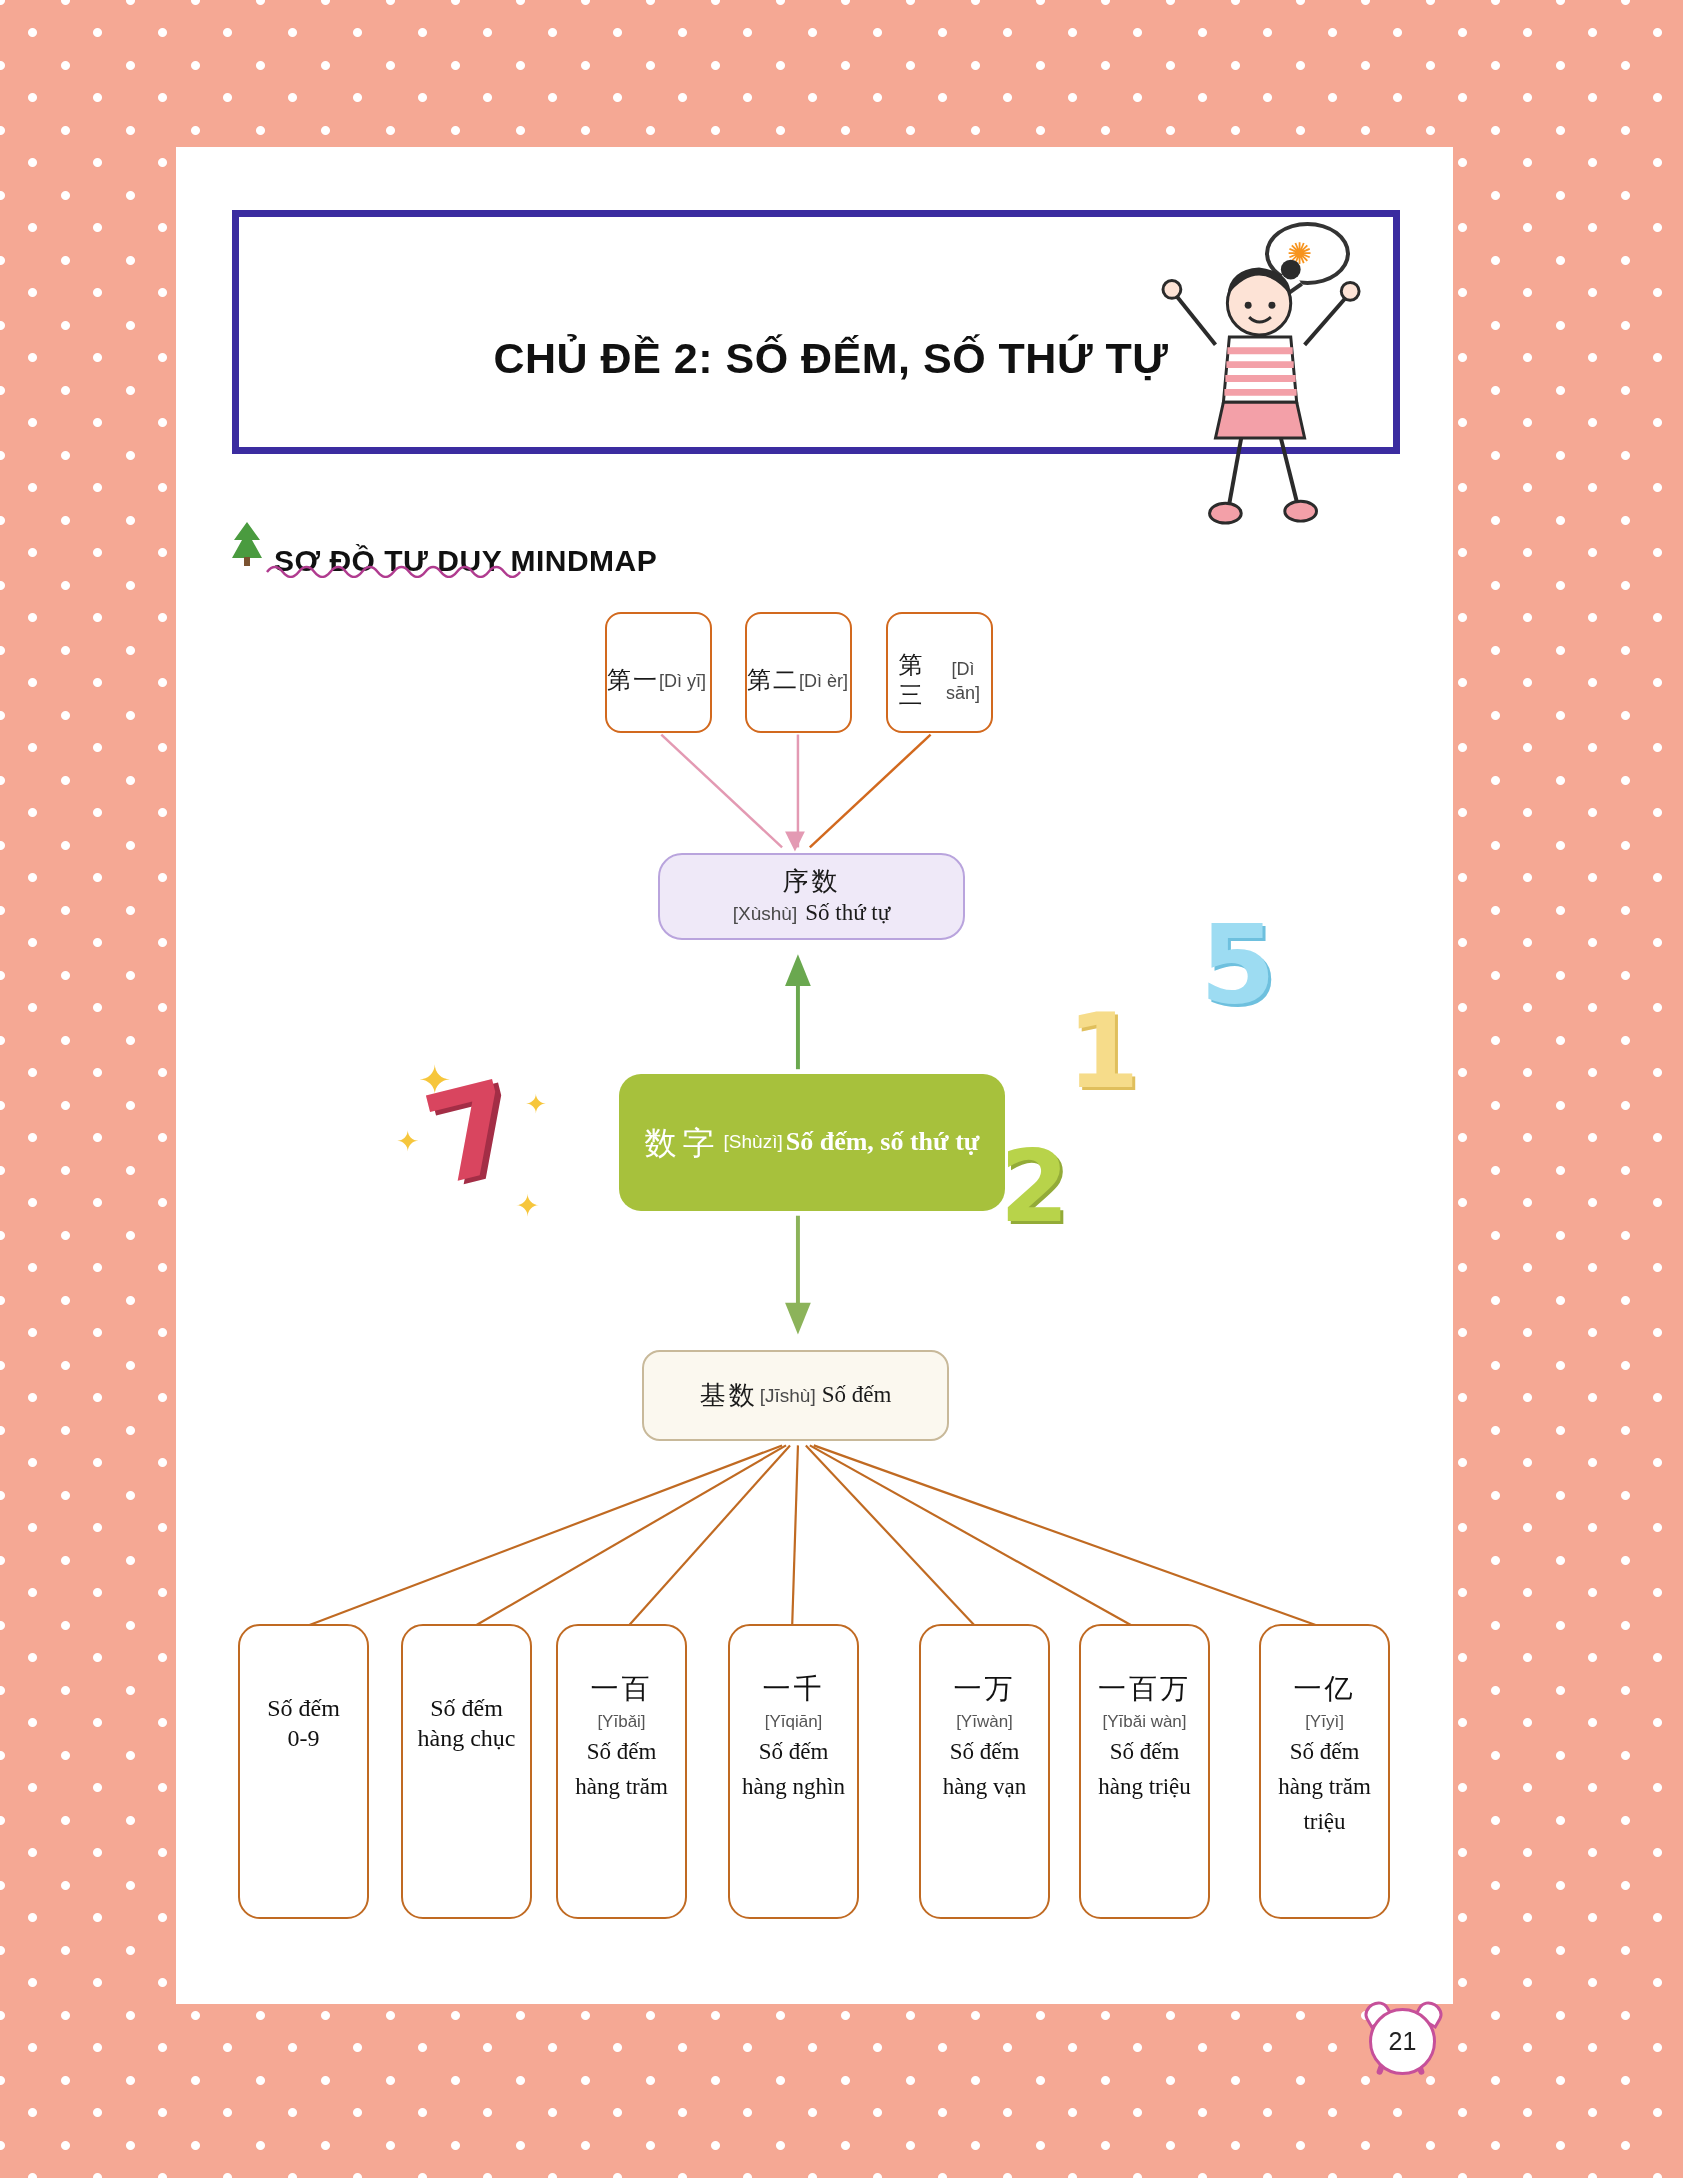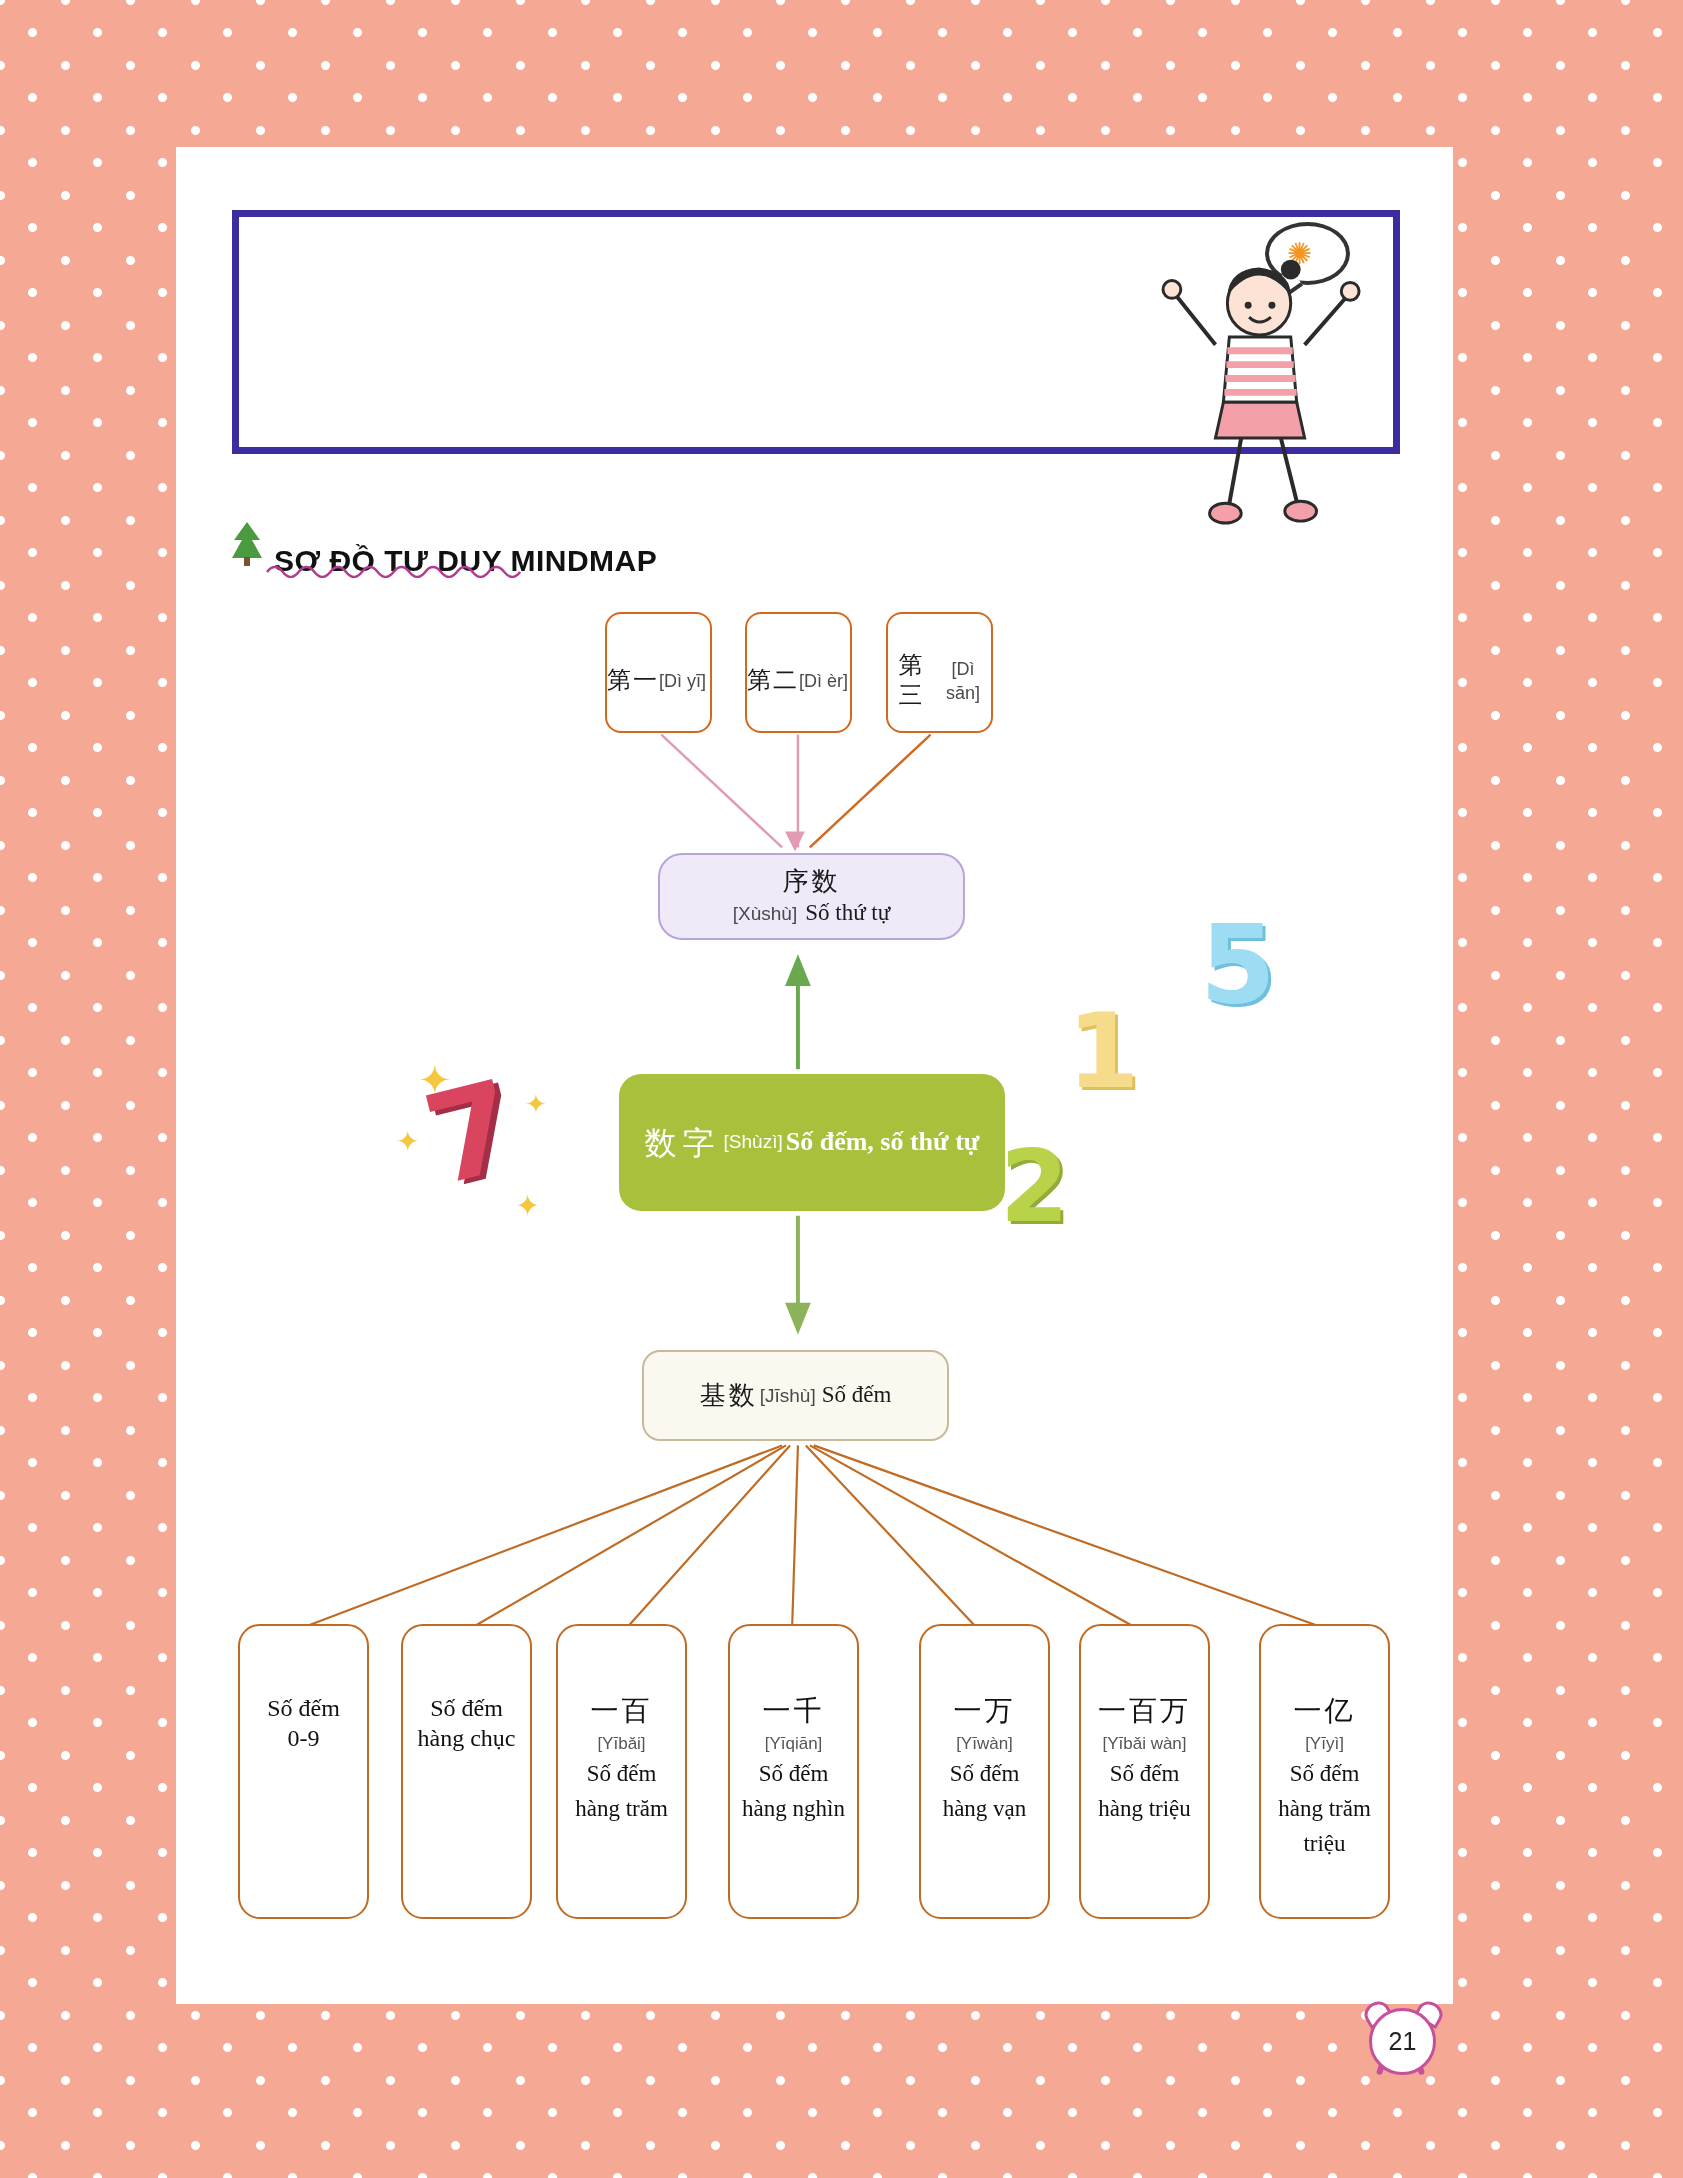--- a/index.html
+++ b/index.html
@@ -242,21 +242,21 @@
   }
 
   
   .leaf {
     position: absolute;
     box-sizing: border-box;
     border: 2.5px solid #c06a22;
     border-radius: 22px;
     background: #ffffff;
     text-align: center;
-    padding-top: 68px;
+    padding-top: 46px;
     width: 131px;
     height: 295px;
     top: 1624px;
   }
   .leaf .cn {
     font-family: "DejaVu Sans", sans-serif;
     font-size: 28px;
     letter-spacing: 3px;
     color: #111111;
     line-height: 1.2;
@@ -367,20 +367,21 @@
     pointer-events: none;
   }
 </style>
 </head>
 <body>
 
 <div class="page-bg"></div>
 <div class="page-sheet"></div>
 
 <div class="title-banner">
+  <div class="title-vn">CHỦ ĐỀ 2: SỐ ĐẾM, SỐ THỨ TỰ</div>
 </div>
 
 <div class="speech-bubble"></div>
 <div class="spark">✺</div>
 <svg class="girl" viewBox="0 0 220 310">
 
   <path d="M60 120 L20 70" stroke="#2b2b2b" stroke-width="4" fill="none"></path>
   <path d="M150 120 L192 72" stroke="#2b2b2b" stroke-width="4" fill="none"></path>
   <circle cx="16" cy="64" r="9" fill="#fde3d6" stroke="#2b2b2b" stroke-width="3"></circle>
   <circle cx="196" cy="66" r="9" fill="#fde3d6" stroke="#2b2b2b" stroke-width="3"></circle>

